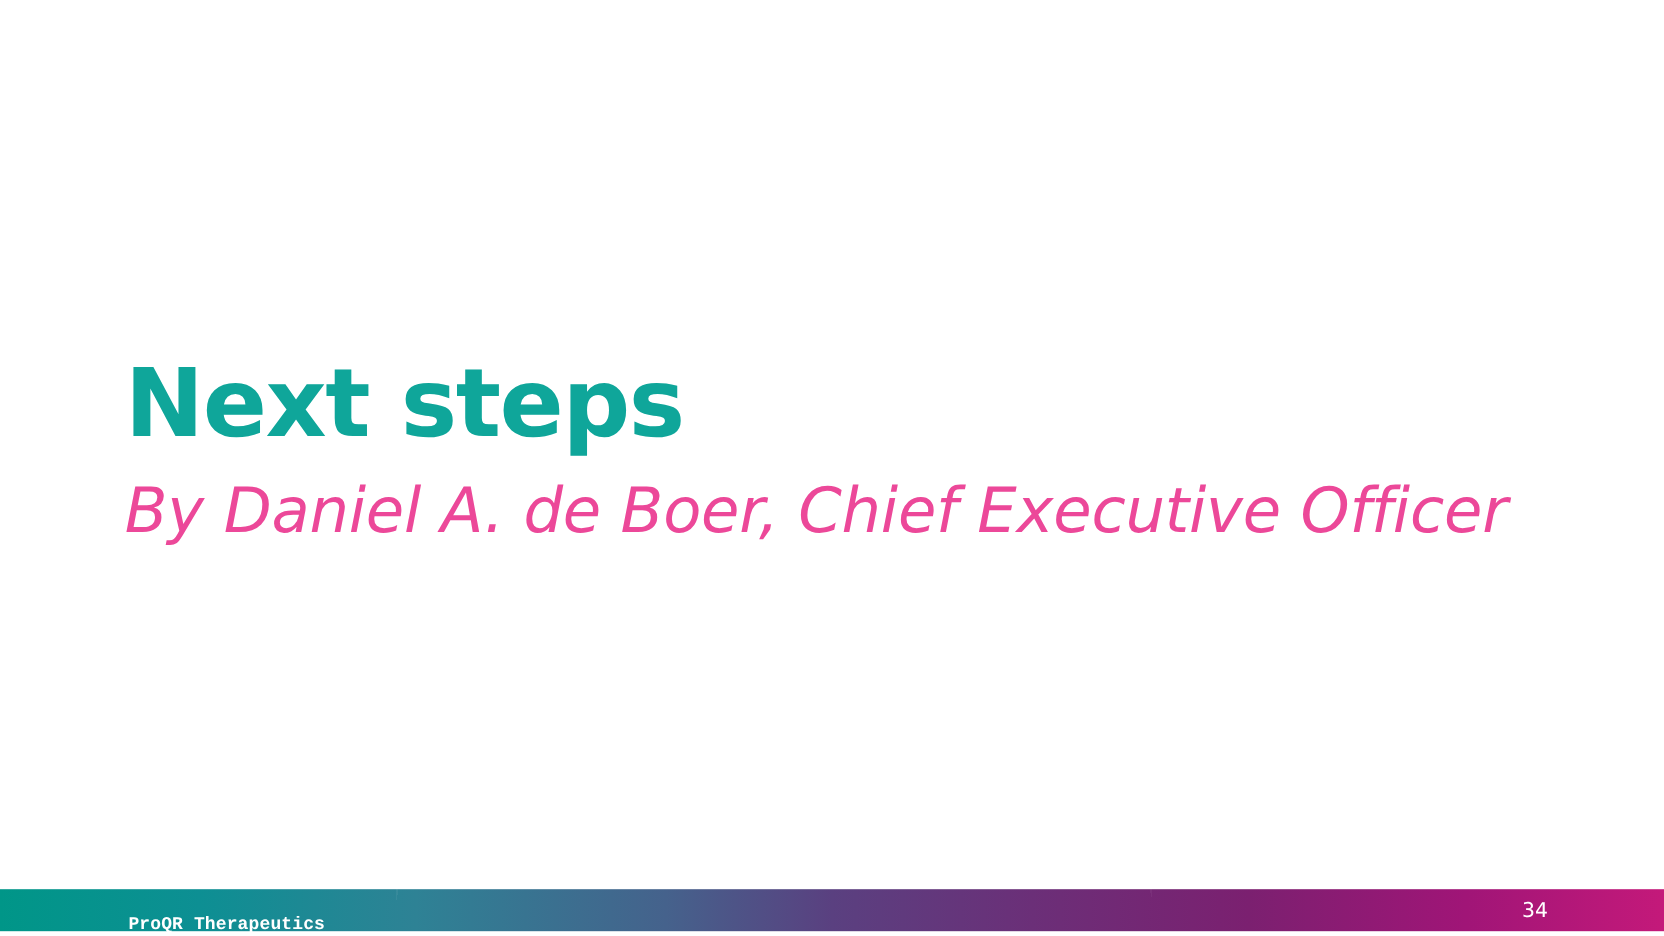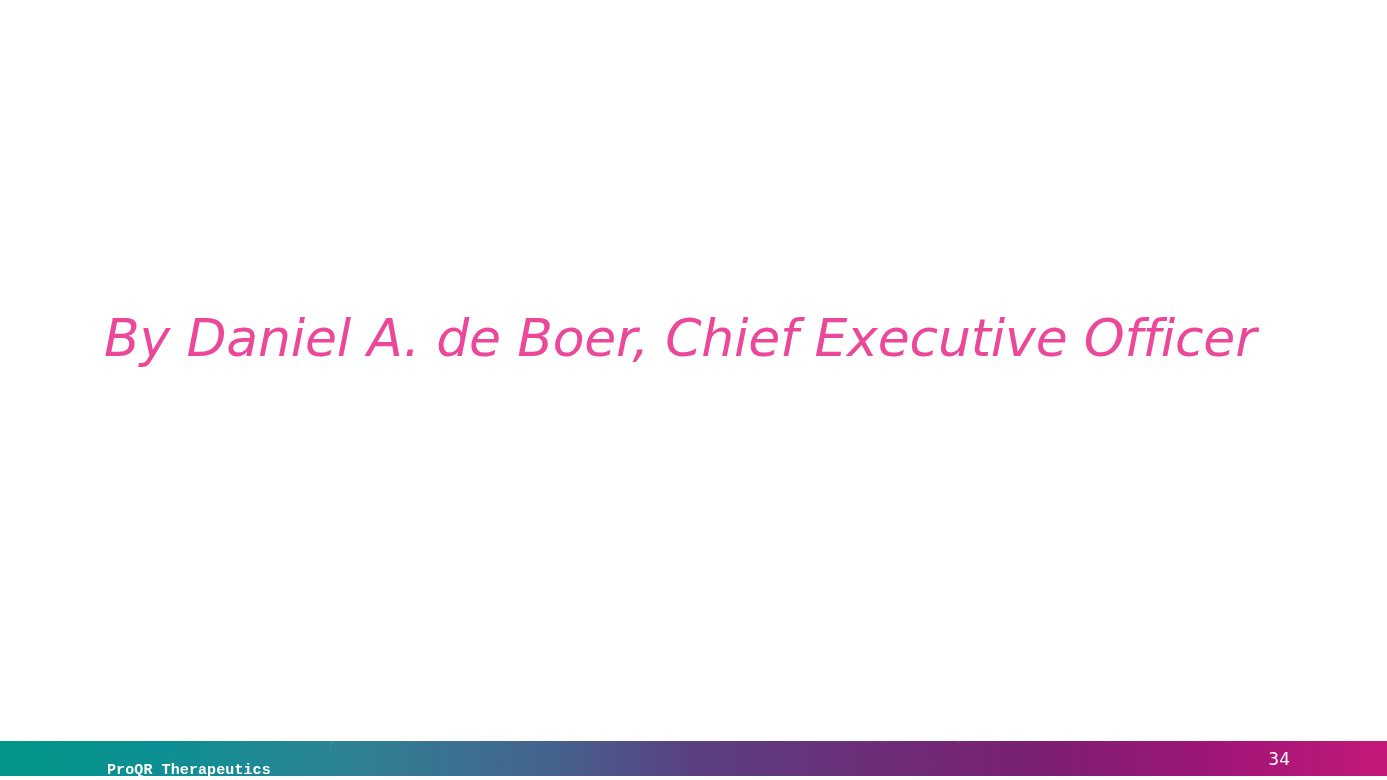--- a/index.html
+++ b/index.html
@@ -121,20 +121,21 @@
     color: #ffffff;
     z-index: 2;
   }
 </style>
 </head>
 <body>
 
 <div id="slide">
 
   <div class="title-block">
+    <h1 class="slide-title">Next steps</h1>
     <p class="slide-subtitle">By Daniel A. de Boer, Chief Executive Officer</p>
   </div>
 
   <div class="footer-bar">
     <span class="footer-company">ProQR Therapeutics</span>
     <span class="footer-page-number">34</span>
   </div>
 
 </div>
 

